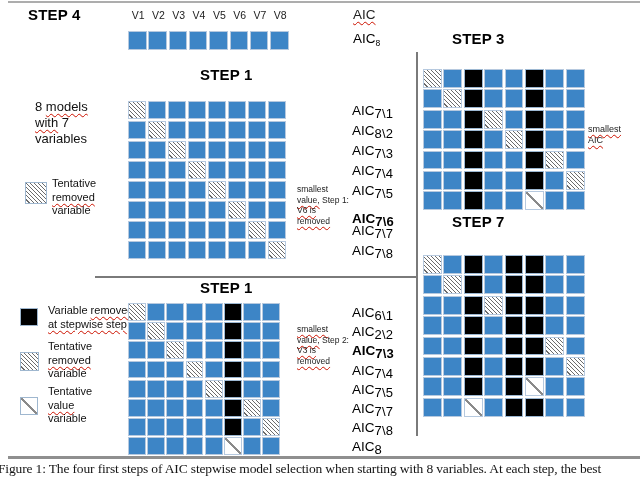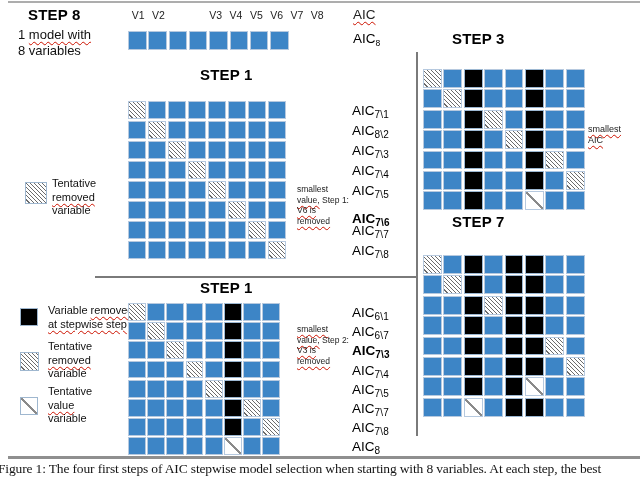--- a/index.html
+++ b/index.html
@@ -21,43 +21,39 @@
   .cell.B{background:#3d85c6;}
   .cell.K{background:#000000;border-color:#9db8d2;}
   .cell.H{background:repeating-linear-gradient(45deg,#ffffff 0px,#ffffff 2.1px,#6b6b6b 2.1px,#6b6b6b 2.9px);}
   .cell.A{background:linear-gradient(to top right,#ffffff calc(50% - .8px),#8a8a8a calc(50% - .8px),#8a8a8a calc(50% + .8px),#ffffff calc(50% + .8px));}
   .swatch{position:absolute;box-sizing:border-box;border:1px solid #9fb7cf;}
   .swatch.K{background:#000;}
   .swatch.H{background:repeating-linear-gradient(45deg,#ffffff 0px,#ffffff 2.1px,#6b6b6b 2.1px,#6b6b6b 2.9px);}
   .swatch.A{background:linear-gradient(to top right,#ffffff calc(50% - .8px),#8a8a8a calc(50% - .8px),#8a8a8a calc(50% + .8px),#ffffff calc(50% + .8px));}
   .aiclist{position:absolute;}
   .aicrow{position:absolute;left:0;font-size:13.5px;color:#000;white-space:nowrap;}
-  .aicrow sub{font-size:10px;vertical-align:-3px;letter-spacing:.2px;}
+  .aicrow sub{font-size:13px;vertical-align:-3px;letter-spacing:.2px;}
   .aicrow.bold{font-weight:700;}
   .aic-single{position:absolute;font-size:13.5px;color:#000;}
   .aic-single sub{font-size:8.5px;vertical-align:-3px;}
   .caption{position:absolute;font-family:"Liberation Serif",serif;font-size:13.5px;color:#141414;
            white-space:nowrap;letter-spacing:-0.15px;}
 </style>
 </head>
 <body>
 
 <div id="canvas">
 
   <div class="rule" style="left:8px;top:1px;width:632px;height:2px;"></div>
 
-  <div class="steptitle" style="left:28px;top:6px;">STEP 8</div>
-  <div class="desc" style="left:18px;top:27px;">
-      <div><span>1 </span><span class="sq">model with</span></div>
-      <div><span>8 variables</span></div>
-    </div>
+  <div class="steptitle" style="left:28px;top:6px;">STEP 4</div>
   <div class="vlabels" style="left:128px;top:9px;--w:20.3;">
       <span style="width: 20.3px;">V1</span>
       <span style="width: 20.3px;">V2</span>
-      <span style="width: 20.3px; margin-left: 37px;">V3</span>
+      <span style="width: 20.3px;">V3</span>
       <span style="width: 20.3px;">V4</span>
       <span style="width: 20.3px;">V5</span>
       <span style="width: 20.3px;">V6</span>
       <span style="width: 20.3px;">V7</span>
       <span style="width: 20.3px;">V8</span>
     </div>
   <div class="grid" style="left:128px;top:31px;--pitch:20.3;--cell:18.5;">
       <div class="cell B" style="left: 0px; top: 0px; width: 18.5px; height: 18.5px;"></div>
       <div class="cell B" style="left: 20.3px; top: 0px; width: 18.5px; height: 18.5px;"></div>
       <div class="cell B" style="left: 40.6px; top: 0px; width: 18.5px; height: 18.5px;"></div>
@@ -68,20 +64,25 @@
       <div class="cell B" style="left: 142.1px; top: 0px; width: 18.5px; height: 18.5px;"></div>
     </div>
   <div class="small-note" style="left:353px;top:7px;font-size:13.5px;line-height:16px;">
       <div><span class="sq">AIC</span></div>
     </div>
   <div class="aic-single" style="left:353px;top:31px;">
     <span>AIC</span><sub>8</sub>
   </div>
 
   <div class="steptitle" style="left:200px;top:66px;">STEP 1</div>
+  <div class="desc" style="left:35px;top:99px;">
+      <div><span>8 </span><span class="sq">models</span></div>
+      <div><span class="sq">with</span><span> 7</span></div>
+      <div><span>variables</span></div>
+    </div>
   <div class="swatch H" style="left:25px;top:182px;width:22px;height:22px;"></div>
   <div class="legend-text" style="left:52px;top:177px;">
       <div><span>Tentative</span></div>
       <div><span class="sq">removed</span></div>
       <div><span>variable</span></div>
     </div>
   <div class="grid" style="left:128px;top:101px;--pitch:20;--cell:18.4;">
       <div class="cell H" style="left: 0px; top: 0px; width: 18.4px; height: 18.4px;"></div>
       <div class="cell B" style="left: 20px; top: 0px; width: 18.4px; height: 18.4px;"></div>
       <div class="cell B" style="left: 40px; top: 0px; width: 18.4px; height: 18.4px;"></div>
@@ -246,21 +247,21 @@
       <div class="cell B" style="left: 19.2px; top: 134.4px; width: 17.8px; height: 17.8px;"></div>
       <div class="cell B" style="left: 38.4px; top: 134.4px; width: 17.8px; height: 17.8px;"></div>
       <div class="cell B" style="left: 57.6px; top: 134.4px; width: 17.8px; height: 17.8px;"></div>
       <div class="cell B" style="left: 76.8px; top: 134.4px; width: 17.8px; height: 17.8px;"></div>
       <div class="cell A" style="left: 96px; top: 134.4px; width: 17.8px; height: 17.8px;"></div>
       <div class="cell B" style="left: 115.2px; top: 134.4px; width: 17.8px; height: 17.8px;"></div>
       <div class="cell B" style="left: 134.4px; top: 134.4px; width: 17.8px; height: 17.8px;"></div>
     </div>
   <div class="aiclist" style="left:352px;top:303px;--pitch:19.2;">
       <div class="aicrow" style="top: 0px; height: 19.2px; line-height: 19.2px;"><span>AIC</span><sub>6\1</sub></div>
-      <div class="aicrow" style="top: 19.2px; height: 19.2px; line-height: 19.2px;"><span>AIC</span><sub>6\7</sub></div>
+      <div class="aicrow" style="top: 19.2px; height: 19.2px; line-height: 19.2px;"><span>AIC</span><sub>2\2</sub></div>
       <div class="aicrow bold" style="top: 38.4px; height: 19.2px; line-height: 19.2px;"><span>AIC</span><sub>7\3</sub></div>
       <div class="aicrow" style="top: 57.6px; height: 19.2px; line-height: 19.2px;"><span>AIC</span><sub>7\4</sub></div>
       <div class="aicrow" style="top: 76.8px; height: 19.2px; line-height: 19.2px;"><span>AIC</span><sub>7\5</sub></div>
       <div class="aicrow" style="top: 96px; height: 19.2px; line-height: 19.2px;"><span>AIC</span><sub>7\7</sub></div>
       <div class="aicrow" style="top: 115.2px; height: 19.2px; line-height: 19.2px;"><span>AIC</span><sub>7\8</sub></div>
       <div class="aicrow" style="top: 134.4px; height: 19.2px; line-height: 19.2px;"><span>AIC</span><sub>8</sub></div>
     </div>
   <div class="small-note" style="left:297px;top:324px;width:58px;">
       <div><span class="sq">smallest</span></div>
       <div><span class="sq">value,</span><span> Step 2:</span></div>

